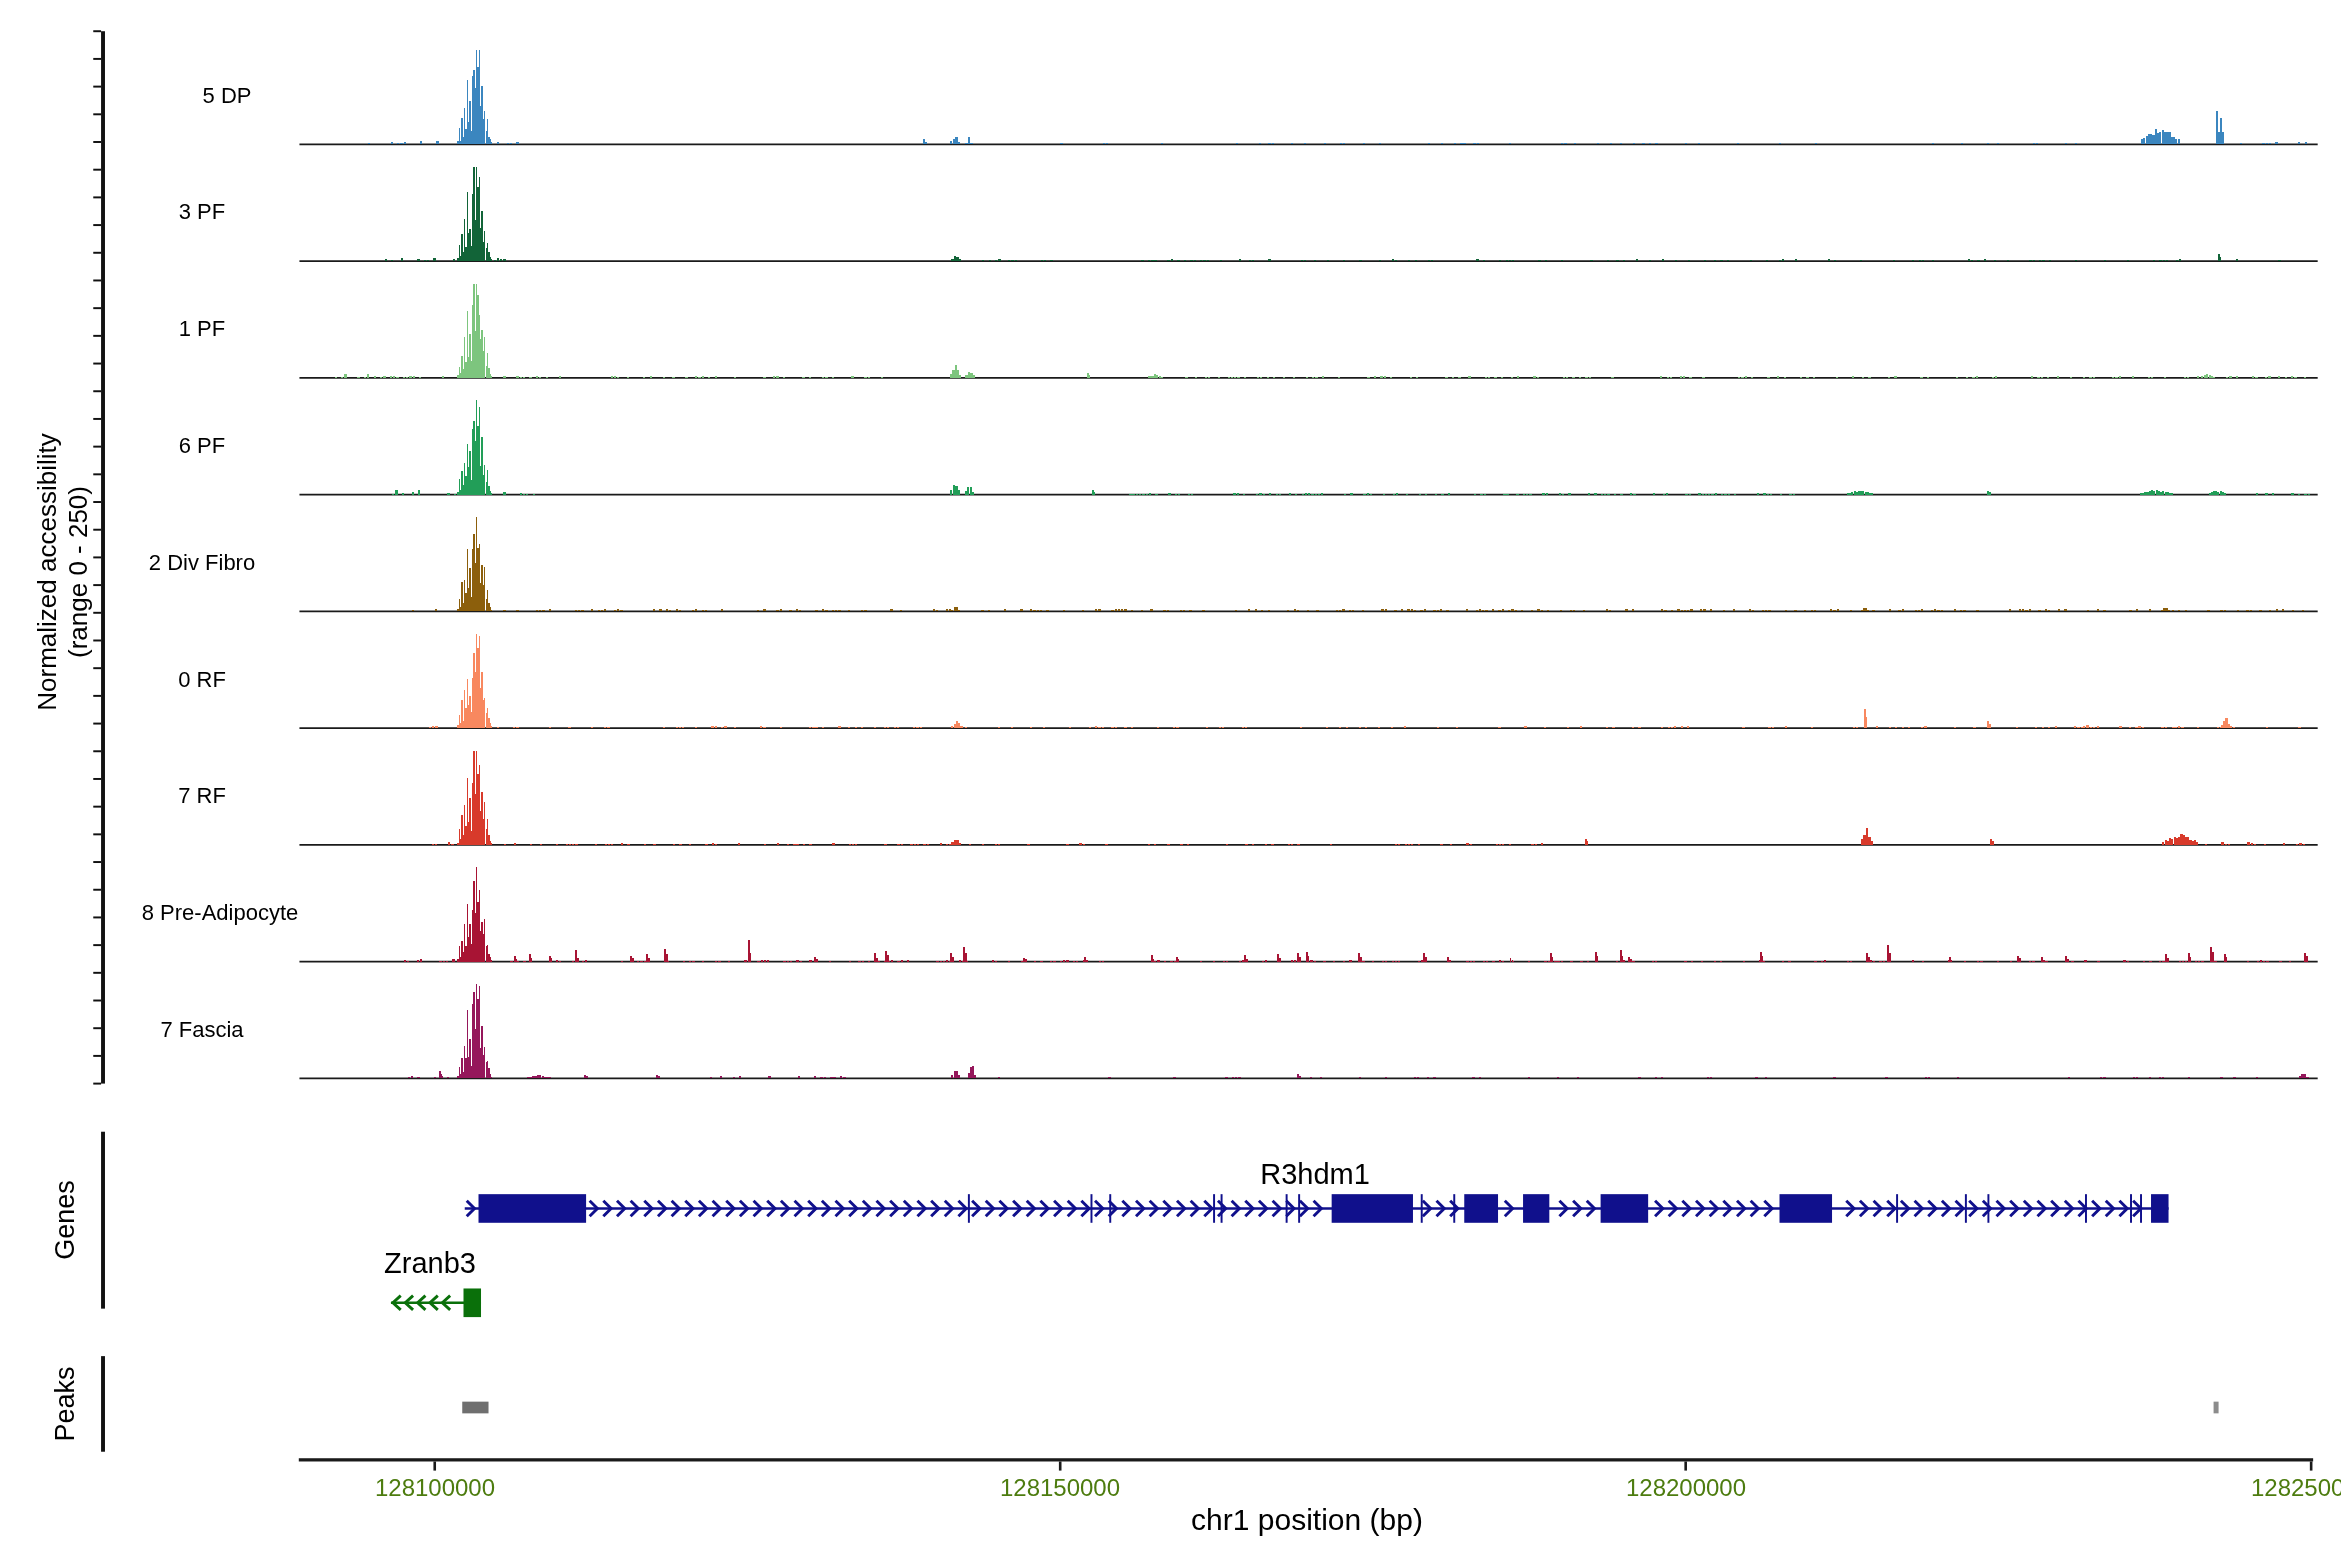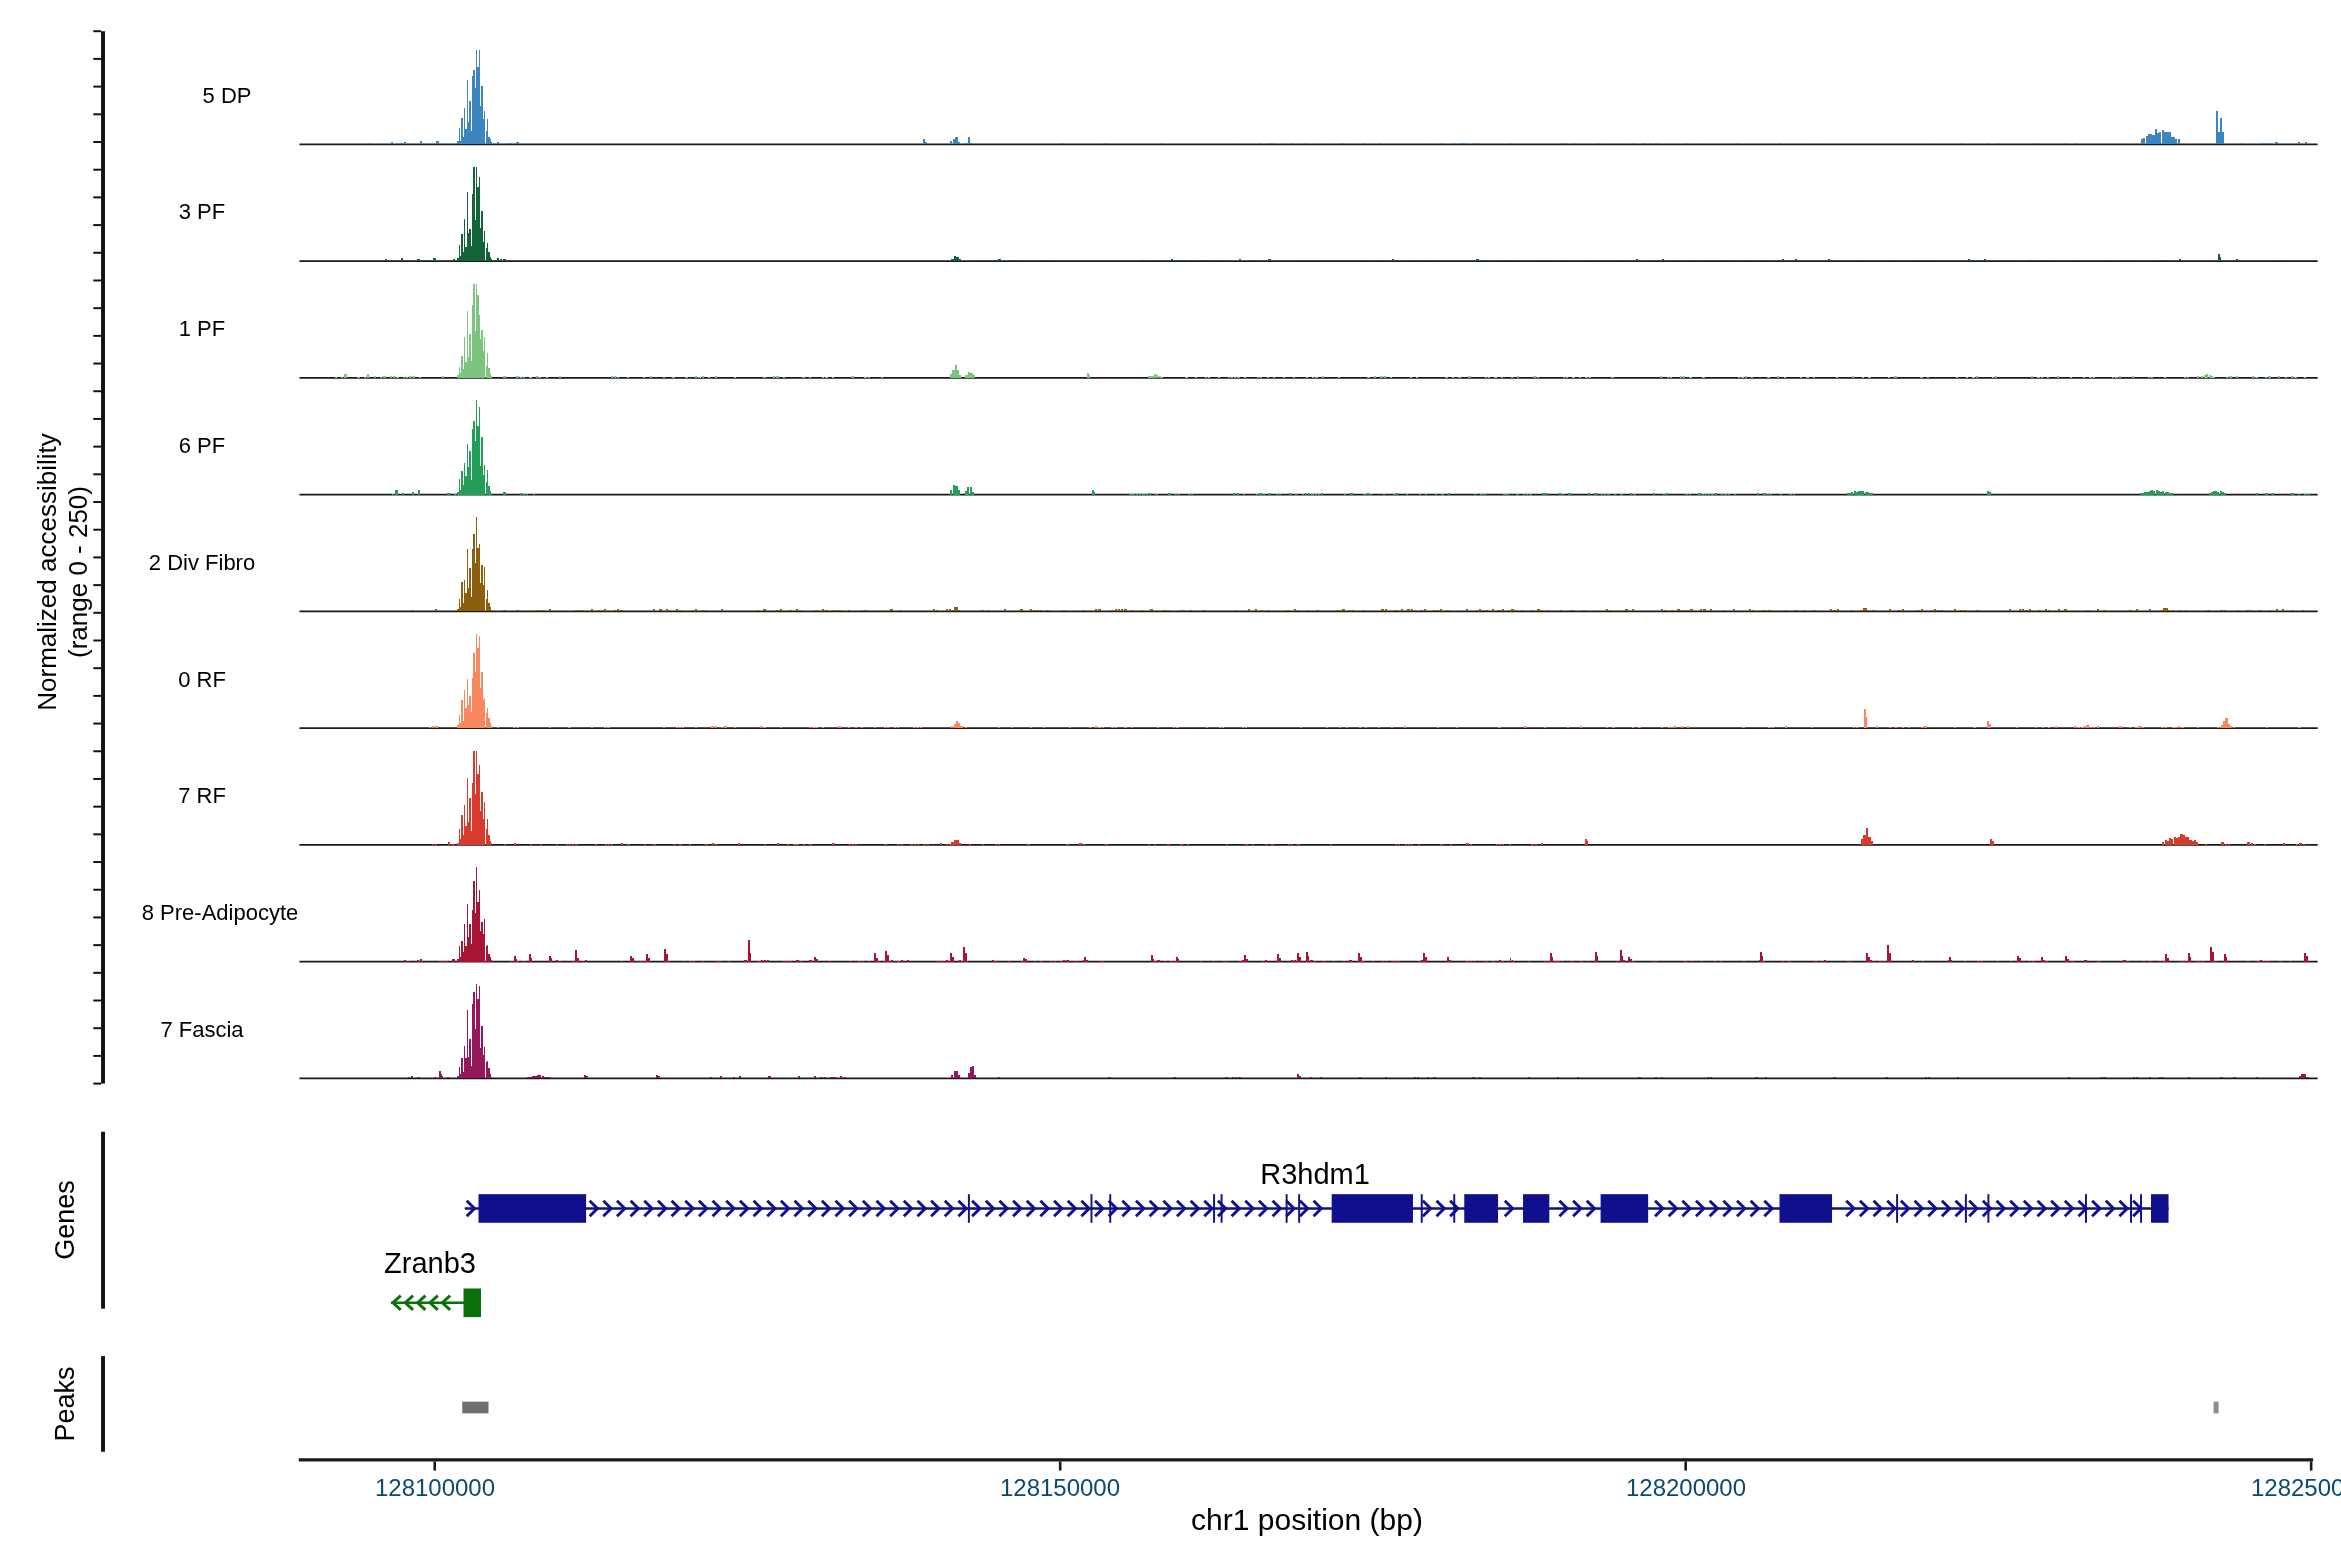--- a/index.html
+++ b/index.html
@@ -7,21 +7,21 @@
        font-family:"Liberation Sans", sans-serif;}
   #stage{position:absolute;left:0;top:0;width:2342px;height:1561px;}
   #gfx{position:absolute;left:0;top:0;}
   .lbl{position:absolute;white-space:nowrap;color:#000;}
   .center{transform:translate(-50%,-50%);}
   .rot{transform:translate(-50%,-50%) rotate(-90deg);}
   .track-label{font-size:22px;}
   .ylab{font-size:26px;line-height:31px;text-align:center;}
   .seclab{font-size:27px;}
   .genelab{font-size:29px;}
-  .ticklab{font-size:24px;color:#0c4a6e;transform:translateX(-50%);}
+  .ticklab{font-size:24px;color:#4d7c0f;transform:translateX(-50%);}
   .xtitle{font-size:30px;}
 </style>
 </head>
 <body>
 
 <div id="stage">
   <svg id="gfx" width="2342" height="1561" viewBox="0 0 3600 2400">
       <g>
         <line x1="460" y1="222" x2="3563" y2="222" stroke="#1a1a1a" stroke-width="3"></line>
         <path d="M560.3 222 h3.50 v-0.9 h-3.50 Z M565.3 222 h3.50 v-2.2 h-3.50 Z M600.3 222 h3.50 v-3.2 h-3.50 Z M605.3 222 h3.50 v-0.7 h-3.50 Z M610.3 222 h3.50 v-1.9 h-3.50 Z M615.3 222 h3.50 v-2.3 h-3.50 Z M620.3 222 h3.50 v-3.4 h-3.50 Z M635.3 222 h3.50 v-1.2 h-3.50 Z M645.3 222 h3.50 v-4.5 h-3.50 Z M670.3 222 h3.50 v-4.5 h-3.50 Z M675.3 222 h3.50 v-0.8 h-3.50 Z M702.6 222 h1.99 v-4.7 h-1.99 Z M704.7 222 h1.99 v-24.8 h-1.99 Z M706.8 222 h1.99 v-5.9 h-1.99 Z M708.8 222 h1.99 v-40.6 h-1.99 Z M710.9 222 h1.99 v-11.5 h-1.99 Z M713.0 222 h1.99 v-55.6 h-1.99 Z M715.0 222 h1.99 v-23.1 h-1.99 Z M717.1 222 h1.99 v-99.4 h-1.99 Z M719.2 222 h1.99 v-34.6 h-1.99 Z M721.3 222 h1.99 v-66.8 h-1.99 Z M723.3 222 h1.99 v-20.8 h-1.99 Z M725.4 222 h1.99 v-104.7 h-1.99 Z M727.5 222 h1.99 v-114.4 h-1.99 Z M729.5 222 h1.99 v-87.1 h-1.99 Z M731.6 222 h1.99 v-145.0 h-1.99 Z M733.7 222 h1.99 v-119.6 h-1.99 Z M735.8 222 h1.99 v-145.0 h-1.99 Z M737.8 222 h1.99 v-58.8 h-1.99 Z M739.9 222 h1.99 v-89.6 h-1.99 Z M742.0 222 h1.99 v-39.3 h-1.99 Z M744.0 222 h1.99 v-51.9 h-1.99 Z M746.1 222 h1.99 v-20.4 h-1.99 Z M748.2 222 h1.99 v-38.3 h-1.99 Z M750.3 222 h1.99 v-10.9 h-1.99 Z M752.3 222 h1.99 v-7.9 h-1.99 Z M754.4 222 h1.99 v-3.1 h-1.99 Z M763.4 222 h3.50 v-3.8 h-3.50 Z M778.4 222 h3.50 v-2.4 h-3.50 Z M783.4 222 h3.50 v-2.7 h-3.50 Z M793.4 222 h3.50 v-4.4 h-3.50 Z M1418.5 222 h3.00 v-8.1 h-3.00 Z M1421.6 222 h2.50 v-4.1 h-2.50 Z M1460.4 222 h3.65 v-5.4 h-3.65 Z M1464.2 222 h3.65 v-7.9 h-3.65 Z M1468.1 222 h3.65 v-11.5 h-3.65 Z M1471.9 222 h3.65 v-4.1 h-3.65 Z M1483.5 222 h3.65 v-2.8 h-3.65 Z M1487.3 222 h3.65 v-11.5 h-3.65 Z M1491.2 222 h3.65 v-2.7 h-3.65 Z M1629.7 222 h3.50 v-2.2 h-3.50 Z M1679.7 222 h3.50 v-0.8 h-3.50 Z M1694.7 222 h3.50 v-2.7 h-3.50 Z M1699.7 222 h3.50 v-1.6 h-3.50 Z M1714.7 222 h3.50 v-0.6 h-3.50 Z M1729.7 222 h3.50 v-0.4 h-3.50 Z M1734.7 222 h3.50 v-0.6 h-3.50 Z M1749.7 222 h3.50 v-0.5 h-3.50 Z M1764.7 222 h3.50 v-1.3 h-3.50 Z M1784.7 222 h3.50 v-1.6 h-3.50 Z M1819.7 222 h3.50 v-0.7 h-3.50 Z M1824.7 222 h3.50 v-0.5 h-3.50 Z M1829.7 222 h3.50 v-0.7 h-3.50 Z M1854.7 222 h3.50 v-0.8 h-3.50 Z M1869.7 222 h3.50 v-0.5 h-3.50 Z M1899.7 222 h3.50 v-2.1 h-3.50 Z M1924.7 222 h3.50 v-1.3 h-3.50 Z M1929.7 222 h3.50 v-0.5 h-3.50 Z M1934.7 222 h3.50 v-1.6 h-3.50 Z M1949.7 222 h3.50 v-2.2 h-3.50 Z M1954.7 222 h3.50 v-2.7 h-3.50 Z M1974.7 222 h3.50 v-0.8 h-3.50 Z M1984.7 222 h3.50 v-1.6 h-3.50 Z M1989.7 222 h3.50 v-1.0 h-3.50 Z M2004.7 222 h3.50 v-2.0 h-3.50 Z M2009.7 222 h3.50 v-1.2 h-3.50 Z M2014.7 222 h3.50 v-0.4 h-3.50 Z M2024.7 222 h3.50 v-1.3 h-3.50 Z M2034.7 222 h3.50 v-2.2 h-3.50 Z M2044.7 222 h3.50 v-0.6 h-3.50 Z M2059.7 222 h3.50 v-1.4 h-3.50 Z M2064.7 222 h3.50 v-1.8 h-3.50 Z M2069.7 222 h3.50 v-1.3 h-3.50 Z M2094.7 222 h3.50 v-2.5 h-3.50 Z M2099.7 222 h3.50 v-1.0 h-3.50 Z M2109.7 222 h3.50 v-0.5 h-3.50 Z M2119.7 222 h3.50 v-2.2 h-3.50 Z M2129.7 222 h3.50 v-0.8 h-3.50 Z M2134.7 222 h3.50 v-0.7 h-3.50 Z M2139.7 222 h3.50 v-0.6 h-3.50 Z M2149.7 222 h3.50 v-0.8 h-3.50 Z M2194.7 222 h3.50 v-1.4 h-3.50 Z M2204.7 222 h3.50 v-0.9 h-3.50 Z M2214.7 222 h3.50 v-2.0 h-3.50 Z M2234.7 222 h3.50 v-2.2 h-3.50 Z M2244.7 222 h3.50 v-2.1 h-3.50 Z M2249.7 222 h3.50 v-2.4 h-3.50 Z M2264.7 222 h3.50 v-1.9 h-3.50 Z M2269.7 222 h3.50 v-1.5 h-3.50 Z M2289.7 222 h3.50 v-0.7 h-3.50 Z M2309.7 222 h3.50 v-0.7 h-3.50 Z M2319.7 222 h3.50 v-2.3 h-3.50 Z M2339.7 222 h3.50 v-0.8 h-3.50 Z M2359.7 222 h3.50 v-1.2 h-3.50 Z M2364.7 222 h3.50 v-1.3 h-3.50 Z M2374.7 222 h3.50 v-0.5 h-3.50 Z M2379.7 222 h3.50 v-0.8 h-3.50 Z M2394.7 222 h3.50 v-0.8 h-3.50 Z M2399.7 222 h3.50 v-2.0 h-3.50 Z M2404.7 222 h3.50 v-2.4 h-3.50 Z M2419.7 222 h3.50 v-1.5 h-3.50 Z M2429.7 222 h3.50 v-0.8 h-3.50 Z M2434.7 222 h3.50 v-0.6 h-3.50 Z M2439.7 222 h3.50 v-0.4 h-3.50 Z M2449.7 222 h3.50 v-0.7 h-3.50 Z M2454.7 222 h3.50 v-2.6 h-3.50 Z M2469.7 222 h3.50 v-0.8 h-3.50 Z M2474.7 222 h3.50 v-2.3 h-3.50 Z M2479.7 222 h3.50 v-1.0 h-3.50 Z M2489.7 222 h3.50 v-1.6 h-3.50 Z M2504.7 222 h3.50 v-1.1 h-3.50 Z M2509.7 222 h3.50 v-2.3 h-3.50 Z M2524.7 222 h3.50 v-2.4 h-3.50 Z M2529.7 222 h3.50 v-0.9 h-3.50 Z M2534.7 222 h3.50 v-1.8 h-3.50 Z M2544.7 222 h3.50 v-1.7 h-3.50 Z M2554.7 222 h3.50 v-0.4 h-3.50 Z M2569.7 222 h3.50 v-1.2 h-3.50 Z M2589.7 222 h3.50 v-1.9 h-3.50 Z M2594.7 222 h3.50 v-1.3 h-3.50 Z M2604.7 222 h3.50 v-0.8 h-3.50 Z M2609.7 222 h3.50 v-1.5 h-3.50 Z M2644.7 222 h3.50 v-0.5 h-3.50 Z M2669.7 222 h3.50 v-2.8 h-3.50 Z M2679.7 222 h3.50 v-0.8 h-3.50 Z M2689.7 222 h3.50 v-0.8 h-3.50 Z M2704.7 222 h3.50 v-1.2 h-3.50 Z M2734.7 222 h3.50 v-1.7 h-3.50 Z M2754.7 222 h3.50 v-0.6 h-3.50 Z M2789.7 222 h3.50 v-1.7 h-3.50 Z M2804.7 222 h3.50 v-0.7 h-3.50 Z M2819.7 222 h3.50 v-1.3 h-3.50 Z M2834.7 222 h3.50 v-0.9 h-3.50 Z M2839.7 222 h3.50 v-0.5 h-3.50 Z M2864.7 222 h3.50 v-0.5 h-3.50 Z M2894.7 222 h3.50 v-0.4 h-3.50 Z M2909.7 222 h3.50 v-0.6 h-3.50 Z M2914.7 222 h3.50 v-0.7 h-3.50 Z M2929.7 222 h3.50 v-0.5 h-3.50 Z M2969.7 222 h3.50 v-2.0 h-3.50 Z M2994.7 222 h3.50 v-0.5 h-3.50 Z M3014.7 222 h3.50 v-1.5 h-3.50 Z M3054.7 222 h3.50 v-2.9 h-3.50 Z M3069.7 222 h3.50 v-1.9 h-3.50 Z M3074.7 222 h3.50 v-0.8 h-3.50 Z M3084.7 222 h3.50 v-0.4 h-3.50 Z M3089.7 222 h3.50 v-0.9 h-3.50 Z M3124.7 222 h3.50 v-1.8 h-3.50 Z M3129.7 222 h3.50 v-2.6 h-3.50 Z M3134.7 222 h3.50 v-1.3 h-3.50 Z M3149.7 222 h3.50 v-1.1 h-3.50 Z M3154.7 222 h3.50 v-1.3 h-3.50 Z M3174.7 222 h3.50 v-1.4 h-3.50 Z M3189.7 222 h3.50 v-1.5 h-3.50 Z M3219.7 222 h3.50 v-1.2 h-3.50 Z M3229.7 222 h3.50 v-0.8 h-3.50 Z M3291.4 222 h3.33 v-7.8 h-3.33 Z M3294.9 222 h3.33 v-9.4 h-3.33 Z M3298.4 222 h3.33 v-13.4 h-3.33 Z M3301.9 222 h3.33 v-15.9 h-3.33 Z M3305.4 222 h3.33 v-16.5 h-3.33 Z M3308.9 222 h3.33 v-14.4 h-3.33 Z M3312.4 222 h3.33 v-23.0 h-3.33 Z M3315.9 222 h3.33 v-17.4 h-3.33 Z M3319.4 222 h3.33 v-19.4 h-3.33 Z M3322.9 222 h3.33 v-21.5 h-3.33 Z M3326.5 222 h3.33 v-18.4 h-3.33 Z M3330.0 222 h3.33 v-19.8 h-3.33 Z M3333.5 222 h3.33 v-19.0 h-3.33 Z M3337.0 222 h3.33 v-11.7 h-3.33 Z M3340.5 222 h3.33 v-11.7 h-3.33 Z M3344.0 222 h3.33 v-8.3 h-3.33 Z M3347.5 222 h3.33 v-8.2 h-3.33 Z M3407.2 222 h3.00 v-51.0 h-3.00 Z M3410.3 222 h2.50 v-19.3 h-2.50 Z M3413.0 222 h3.00 v-40.6 h-3.00 Z M3416.1 222 h2.50 v-18.5 h-2.50 Z M3442.9 222 h3.50 v-1.6 h-3.50 Z M3447.9 222 h3.50 v-1.2 h-3.50 Z M3467.9 222 h3.50 v-0.9 h-3.50 Z M3477.9 222 h3.50 v-2.4 h-3.50 Z M3482.9 222 h3.50 v-2.3 h-3.50 Z M3487.9 222 h3.50 v-1.5 h-3.50 Z M3492.9 222 h3.50 v-0.6 h-3.50 Z M3497.9 222 h3.50 v-3.0 h-3.50 Z M3512.9 222 h3.50 v-1.1 h-3.50 Z M3532.9 222 h3.50 v-4.4 h-3.50 Z M3542.9 222 h3.50 v-3.2 h-3.50 Z " fill="#3b86bf" shape-rendering="crispEdges"></path>

